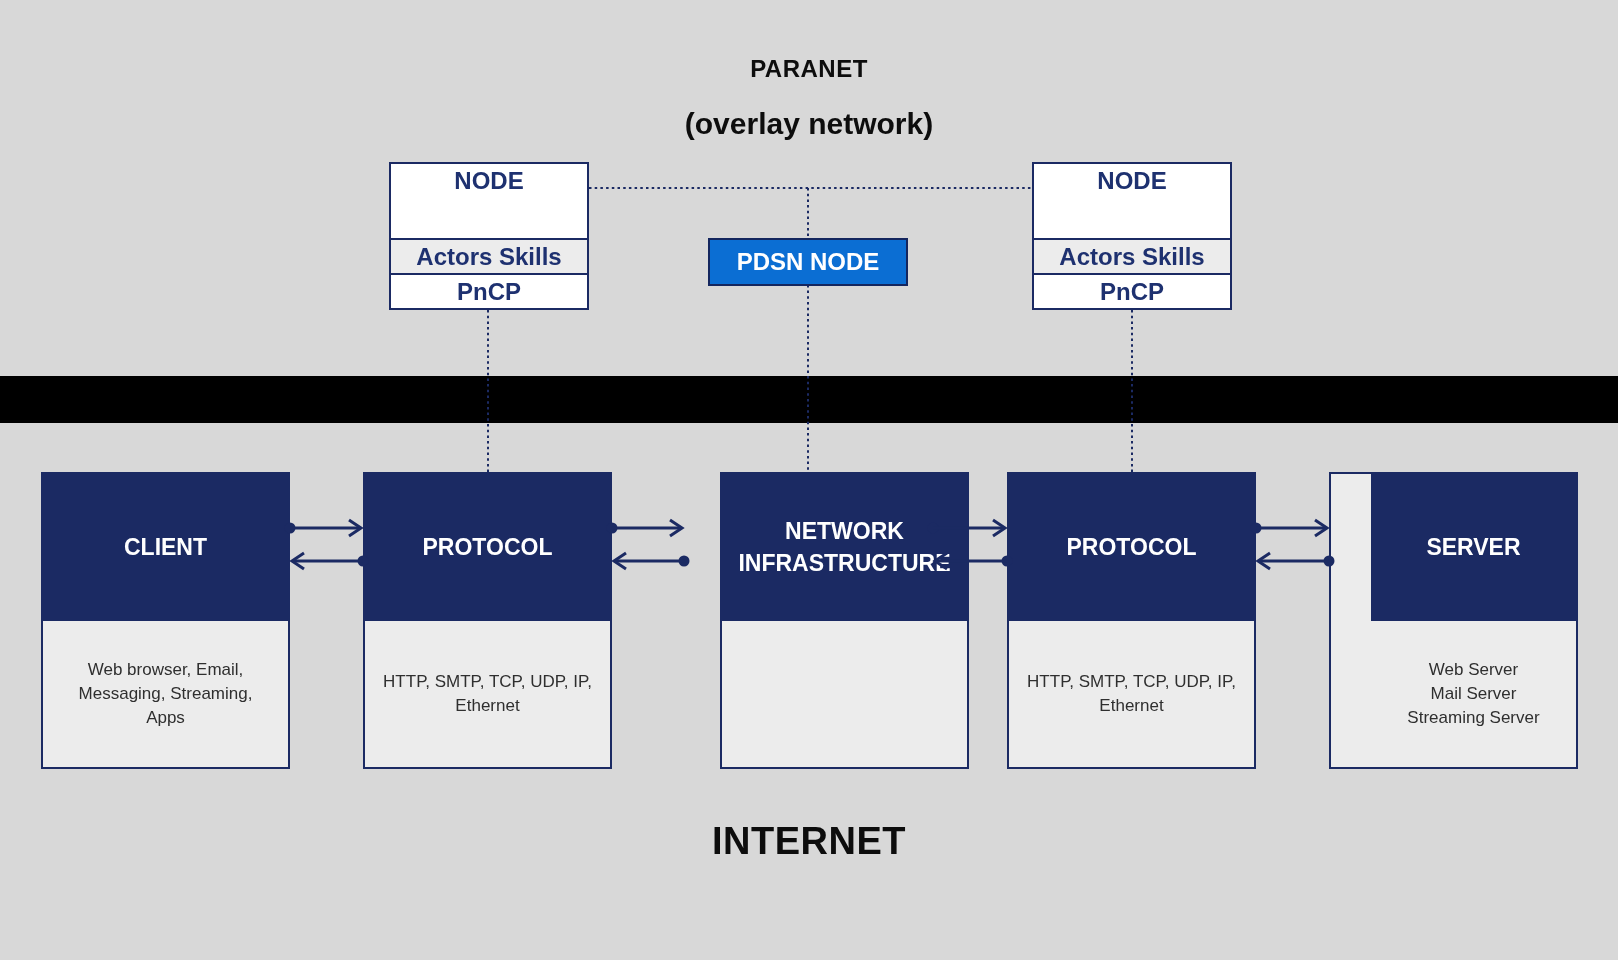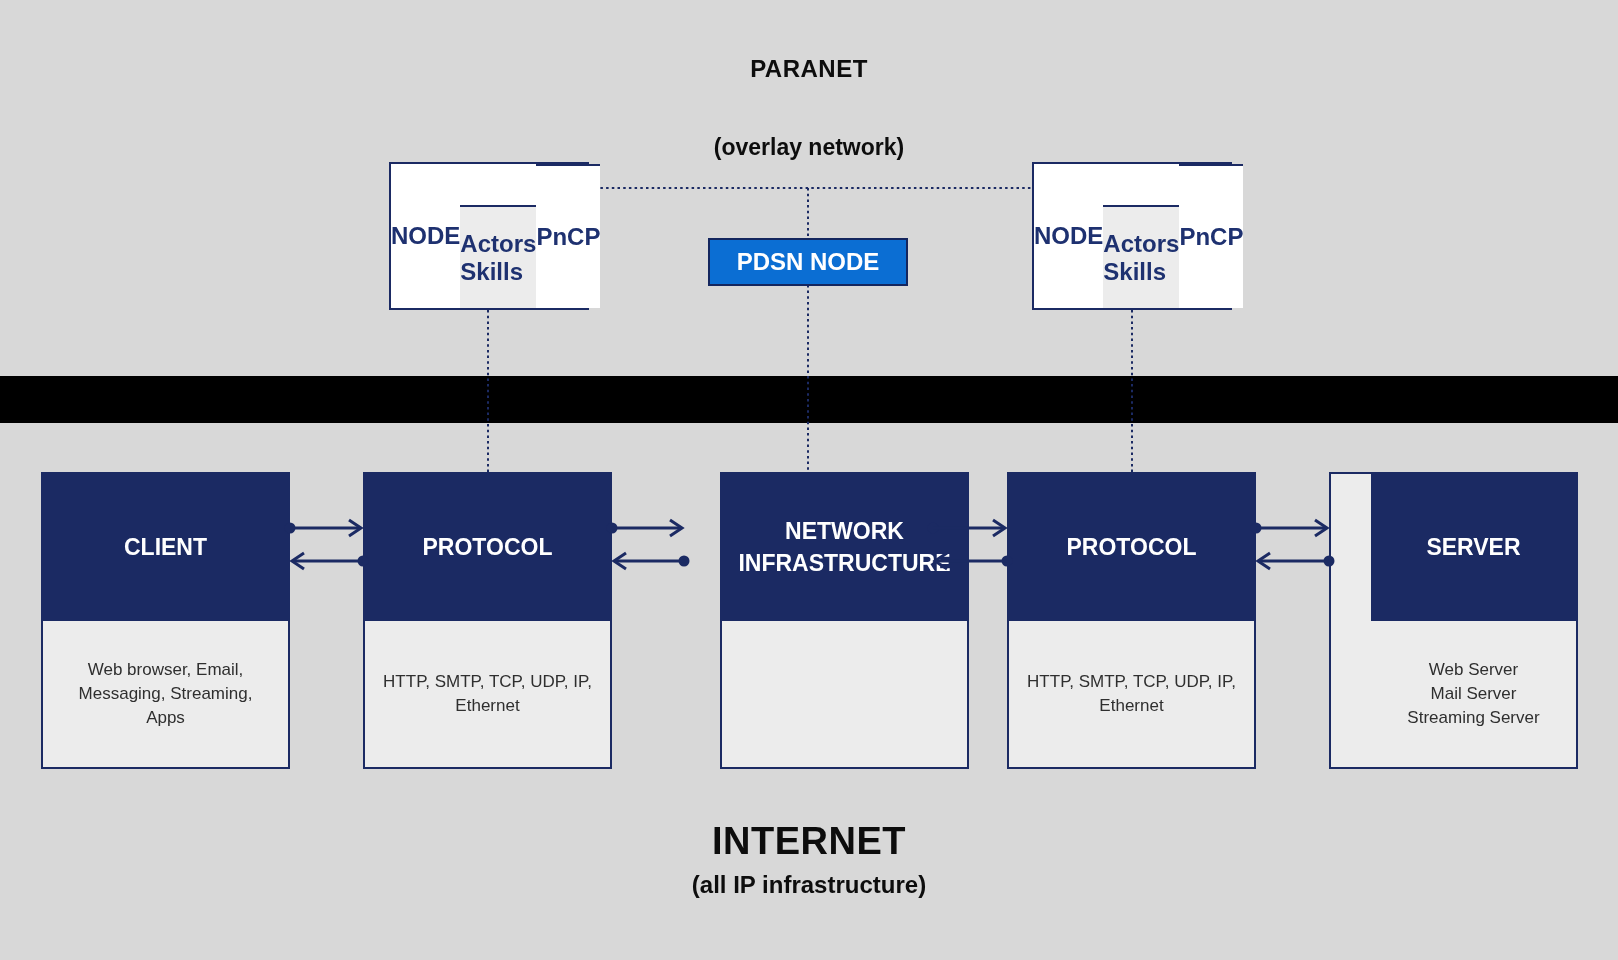--- a/index.html
+++ b/index.html
@@ -7,27 +7,27 @@
     position:relative;width:1618px;height:960px;overflow:hidden;
     background:#d8d8d8;
     font-family:"Liberation Sans","DejaVu Sans",sans-serif;
   }
   
   .big-title{
     position:absolute;left:0;width:1618px;text-align:center;
     font-weight:bold;color:#0d0d0d;letter-spacing:.5px;
   }
   .title-top{top:55px;font-size:24px;}
-  .subtitle-top{top:107px;font-size:23px;letter-spacing:0;margin-top:27px;}
+  .subtitle-top{top:107px;font-size:30px;letter-spacing:0;}
   .title-bottom{top:820px;font-size:38px;}
   .subtitle-bottom{top:871px;font-size:24px;letter-spacing:0;}
   
   .node-box{
     position:absolute;width:200px;height:148px;top:162px;
-    display:flex;flex-direction:row;
+    display:flex;flex-direction:column;
     background:#ffffff;border:2px solid #1b2a63;box-sizing:border-box;z-index:2;
   }
   .node-box .row{
     flex:1;display:flex;align-items:center;justify-content:center;
     font-weight:bold;font-size:24px;color:#1e3170;background:#ffffff;
   }
   .node-box .row + .row{border-top:2px solid #1b2a63;}
   .node-box .row.alt{background:#ececec;margin-top:41px;}
   .node-left{left:389px;}
   .node-right{left:1032px;}
@@ -65,21 +65,20 @@
   .arrow-svg{z-index:3;}
 </style>
 </head>
 <body>
 
 <div class="canvas">
 
   <div class="big-title title-top">PARANET</div>
   <div class="big-title subtitle-top">(overlay network)</div>
   <div class="big-title title-bottom">INTERNET</div>
-  <div class="big-title subtitle-bottom">(all IP infrastructure)</div>
 
   <div class="black-bar"></div>
 
   <svg class="dotted-svg" width="1618" height="960">
     <path d="M589,188 L1032,188" stroke="#1b2a63" stroke-width="2" fill="none" stroke-dasharray="2.5 3.2"></path>
     <path d="M488,310 L488,472" stroke="#1b2a63" stroke-width="2" fill="none" stroke-dasharray="2.5 3.2"></path>
     <path d="M808,188 L808,472" stroke="#1b2a63" stroke-width="2" fill="none" stroke-dasharray="2.5 3.2"></path>
     <path d="M1132,310 L1132,472" stroke="#1b2a63" stroke-width="2" fill="none" stroke-dasharray="2.5 3.2"></path>
   </svg>
 

